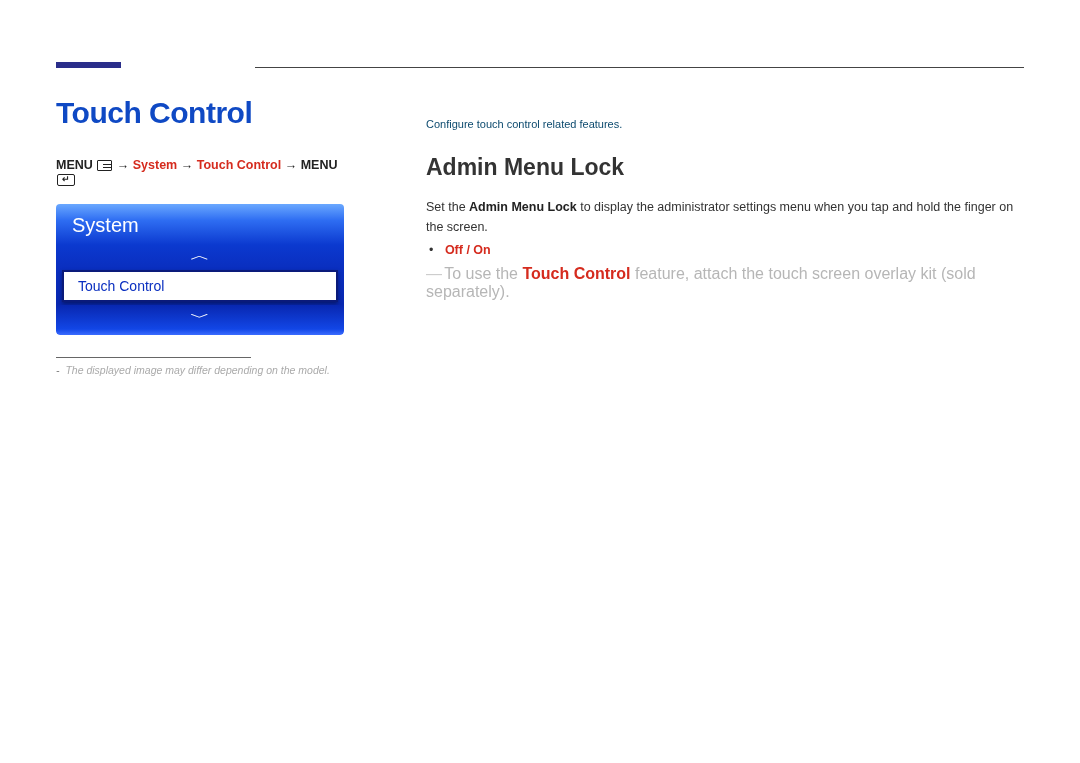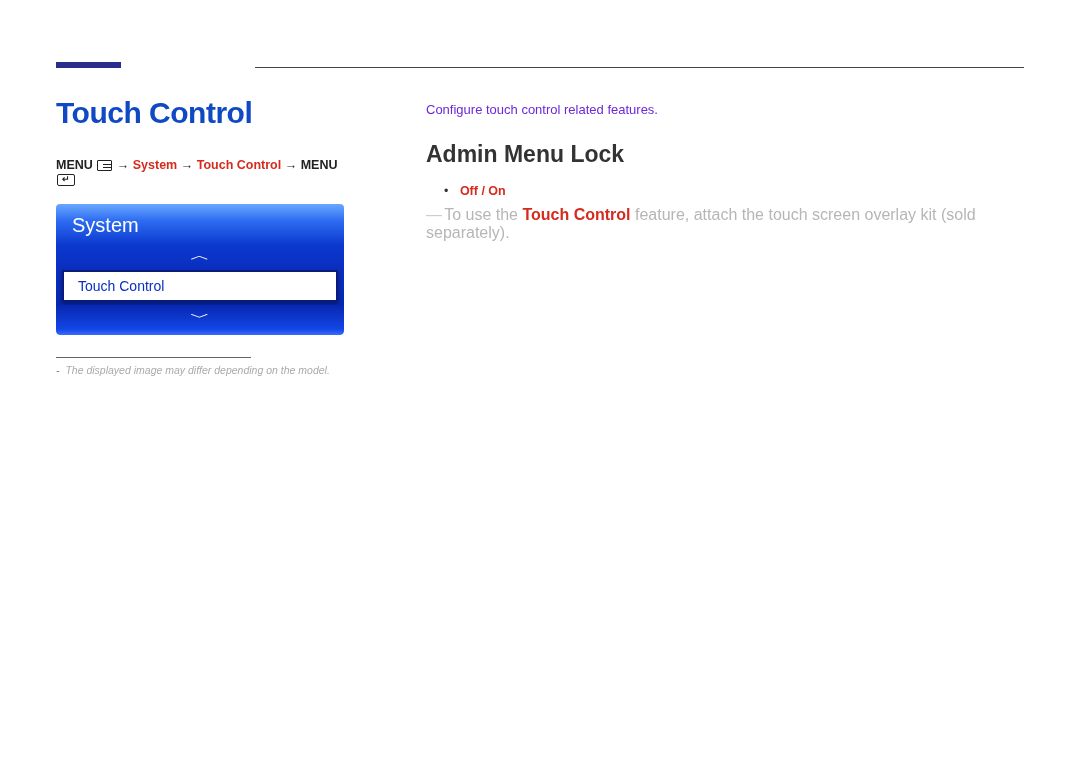--- a/index.html
+++ b/index.html
@@ -150,41 +150,41 @@
     margin-top: 22px;
     margin-bottom: 6px;
   }
   .footnote {
     font-size: 10.5px;
     color: #aaa;
     font-style: italic;
   }
   .footnote .dash { color: #888; margin-right: 3px; }
   .intro {
-    font-size: 13px;
-    color: #6d28d9;
+    font-size: 11px;
+    color: #0c4a6e;
     margin-bottom: 24px;
-    margin-top: 6px;
+    margin-top: 22px;
   }
   .sub-title {
     font-size: 23px;
     font-weight: 600;
     color: #333;
     margin-bottom: 16px;
   }
   .body-text {
     font-size: 12.5px;
     color: #333;
     line-height: 1.6;
   }
   .body-text .bold { font-weight: 700; color: #222; }
   .option-line {
     font-size: 12.5px;
     margin-top: 6px;
-    margin-left: 18px;
+    margin-left: 3px;
   }
   .option-line .dot { margin-right: 8px; color: #333; }
   .option-line .red { color: #d52b1e; font-weight: 700; }
   .note-line {
     font-size: 16px;
     color: #b6b6b6;
     margin-top: 8px;
   }
   .note-line .dash { display: inline-block; width: 14px; vertical-align: top; color: #ccc; }
   .note-line .red { color: #d52b1e; font-weight: 700; }
@@ -230,20 +230,23 @@
         <span class="dash">-</span>
         <span>The displayed image may differ depending on the model.</span>
       </div>
     </div>
 
     <div class="right-col">
       <p class="intro">Configure touch control related features.</p>
 
       <h2 class="sub-title">Admin Menu Lock</h2>
 
+      <p class="body-text">
+        <span>Set the </span><span class="bold">Admin Menu Lock</span><span> to display the administrator settings menu when you tap and hold the finger on the screen.</span>
+      </p>
 
       <div class="option-line">
         <span class="dot">•</span>
         <span class="red">Off</span><span class="red"> / </span><span class="red">On</span>
       </div>
 
       <div class="note-line">
         <span class="dash">―</span>
         <span>To use the </span><span class="red">Touch Control</span><span> feature, attach the touch screen overlay kit (sold separately).</span>
       </div>

